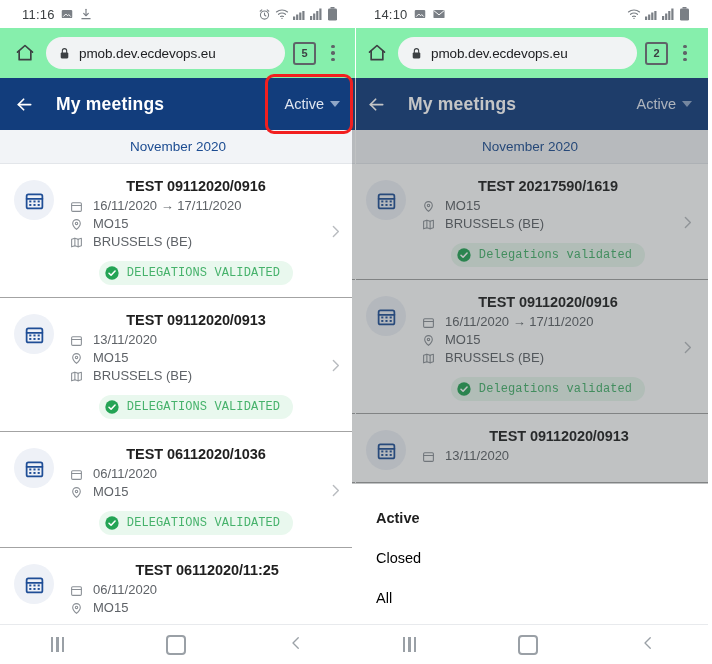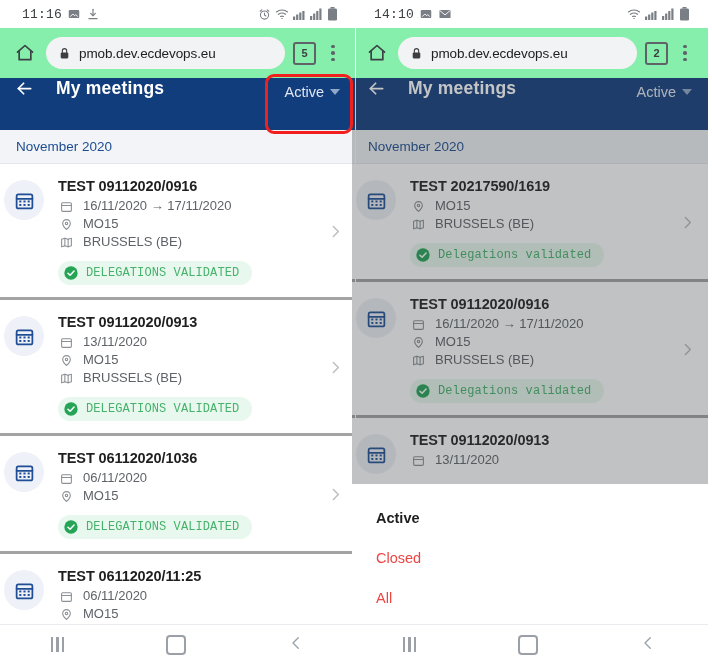--- a/index.html
+++ b/index.html
@@ -28,21 +28,20 @@
 
   
   .statusbar {
     height: 28px;
     display: flex;
     align-items: center;
     font-size: 12.5px;
     color: #5f6368;
     background: #ffffff;
     position: relative;
-    font-family: Liberation Mono, monospace;
   }
   .sb-left {
     display: flex;
     align-items: center;
     gap: 5px;
     margin-left: 22px;
   }
   .sb-time { font-size: 13px; color: #3c4043; letter-spacing: .2px; }
   .sb-right {
     display: flex;
@@ -100,21 +99,21 @@
     align-items: center; justify-content: center; gap: 3px;
     flex: none;
   }
   .kebab i { width: 3.5px; height: 3.5px; border-radius: 50%; background: #5f6368; display: block; }
 
   
   .appbar {
     height: 52px;
     background: #123d7c;
     display: flex;
-    align-items: flex-start;
+    align-items: center;
     padding: 0 14px;
     box-sizing: border-box;
     position: relative;
   }
   .appbar .back { width: 30px; display: flex; align-items: center; }
   .appbar .title {
     color: #ffffff;
     font-size: 17.5px;
     font-weight: bold;
     margin-left: 12px;
@@ -144,22 +143,22 @@
     padding: 9px 16px;
     border-bottom: 1px solid #e3e6ea;
     box-sizing: border-box;
   }
 
   
   .list { background: #ffffff; }
   .card {
     display: flex;
     align-items: flex-start;
-    padding: 14px 10px 12px 4px;
-    border-bottom: 3px solid #a3a3a3;
+    padding: 14px 10px 12px 14px;
+    border-bottom: 1px solid #a3a3a3;
     box-sizing: border-box;
     position: relative;
   }
   .avatar {
     width: 40px; height: 40px;
     border-radius: 50%;
     background: #eef1f7;
     display: flex; align-items: center; justify-content: center;
     flex: none;
     margin-top: 2px;
@@ -224,21 +223,21 @@
     align-items: center;
     justify-content: space-around;
     box-sizing: border-box;
     z-index: 30;
   }
   .nav-recent { display: flex; gap: 3px; }
   .nav-recent i { width: 2.5px; height: 15px; background: #9aa0a6; display: block; }
   .nav-home { width: 16px; height: 16px; border: 2.2px solid #9aa0a6; border-radius: 4px; }
 
   
-  .scroll-area { position: relative; height: 494px; overflow: hidden; }
+  .scroll-area { position: relative; height: 494px; overflow: hidden; text-align: center; }
   .dim {
     position: absolute;
     left: 0; top: 0; right: 0; bottom: 0;
     background: rgba(60,64,67,.32);
     z-index: 10;
   }
   .appbar-dim {
     position: absolute;
     left: 0; top: 0; right: 0; bottom: 0;
     background: rgba(60,64,67,.30);
@@ -247,21 +246,21 @@
   .sheet {
     position: absolute;
     left: 0; right: 0;
     bottom: 40px;
     background: #ffffff;
     z-index: 20;
     padding: 14px 0 6px 0;
   }
   .sheet-item {
     font-size: 14.5px;
-    color: #ef4444;
+    color: #000000;
     padding: 12px 24px;
   }
   .sheet-item.selected { font-weight: bold; color: #1f1f1f; }
 
   
   .annot-box {
     position: absolute;
     border: 3px solid #f21f1f;
     border-radius: 9px;
     z-index: 40;

